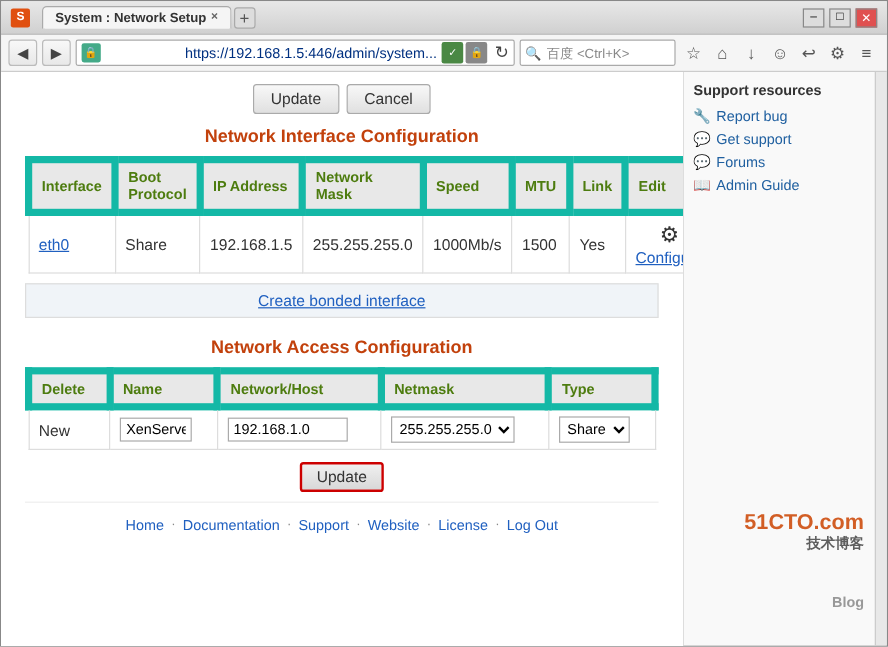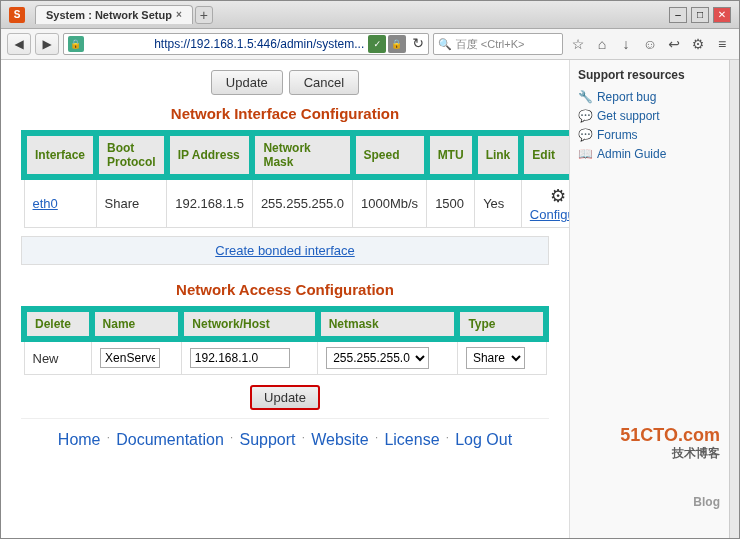--- a/index.html
+++ b/index.html
@@ -363,21 +363,21 @@
     }
     .footer-links {
       display: flex;
       justify-content: center;
       gap: 6px;
       margin-top: 4px;
     }
     .footer-link {
       color: #2060c0;
       text-decoration: none;
-      font-size: 16px;
+      font-size: 12px;
     }
     .footer-sep {
       color: #888;
       font-size: 11px;
     }
 
     
     .watermark {
       position: absolute;
       bottom: 30px;

